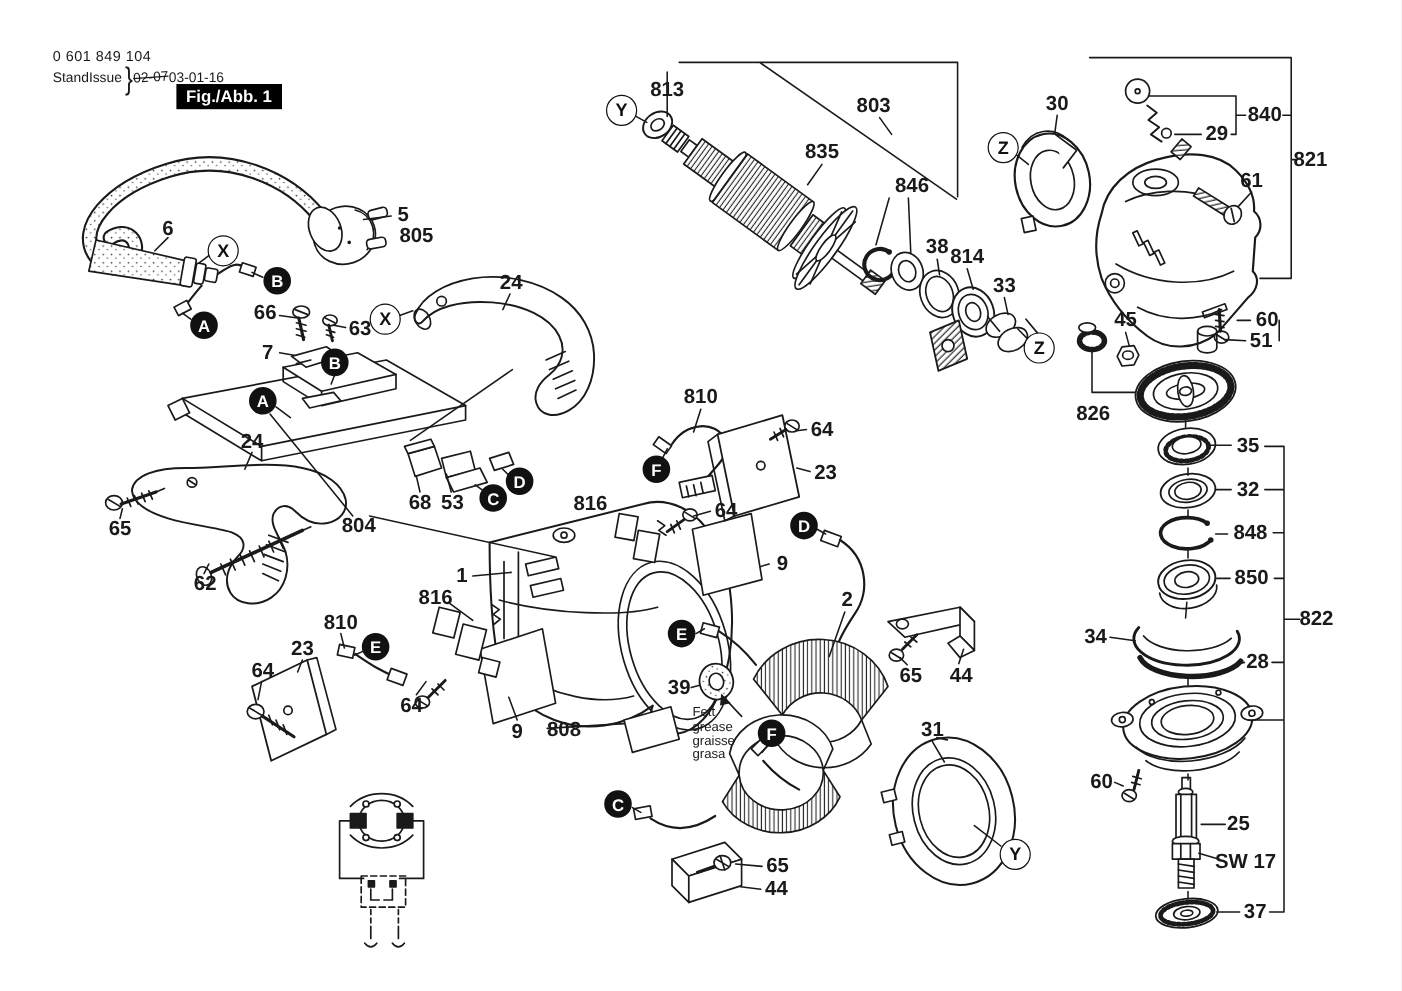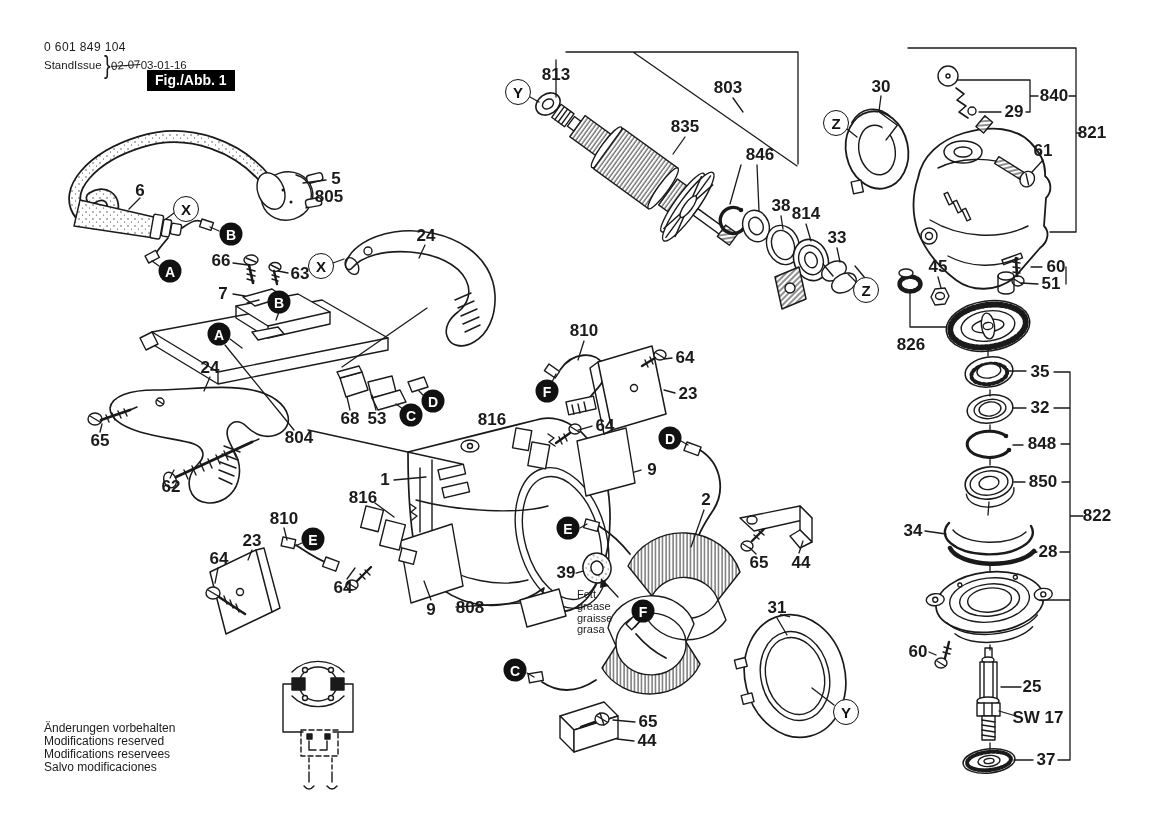--- a/index.html
+++ b/index.html
@@ -491,37 +491,31 @@
     </div>
     <div class="brace">}</div>
     <div class="si-col">
       <span class="struck">02-07</span>
       <span>03-01-16</span>
     </div>
   </div>
 </div>
 <div id="figbox">Fig./Abb. 1</div>
 
-<div id="ftr">
-      <div>Änderungen vorbehalten</div>
-      <div>Modifications reserved</div>
-      <div>Modifications reservees</div>
-      <div>Salvo modificaciones</div>
-    </div>
 
 <div id="grease">
       <div>Fett</div>
       <div>grease</div>
       <div>graisse</div>
       <div>grasa</div>
     </div>
 
 <div id="label-layer" style="position:absolute;left:0;top:0;width:100%;height:100%;">
       <div class="plabel" style="left: 336px; top: 179px;">5</div>
-      <div class="plabel" style="left: 329px; top: 197px;">805</div>
+      <div class="plabel" style="left: 347px; top: 197px;">805</div>
       <div class="plabel" style="left: 140px; top: 191px;">6</div>
       <div class="plabel" style="left: 221px; top: 261px;">66</div>
       <div class="plabel" style="left: 300px; top: 274px;">63</div>
       <div class="plabel" style="left: 223px; top: 294px;">7</div>
       <div class="plabel" style="left: 426px; top: 236px;">24</div>
       <div class="plabel" style="left: 210px; top: 368px;">24</div>
       <div class="plabel" style="left: 100px; top: 441px;">65</div>
       <div class="plabel" style="left: 171px; top: 487px;">62</div>
       <div class="plabel" style="left: 252px; top: 541px;">23</div>
       <div class="plabel" style="left: 284px; top: 519px;">810</div>

